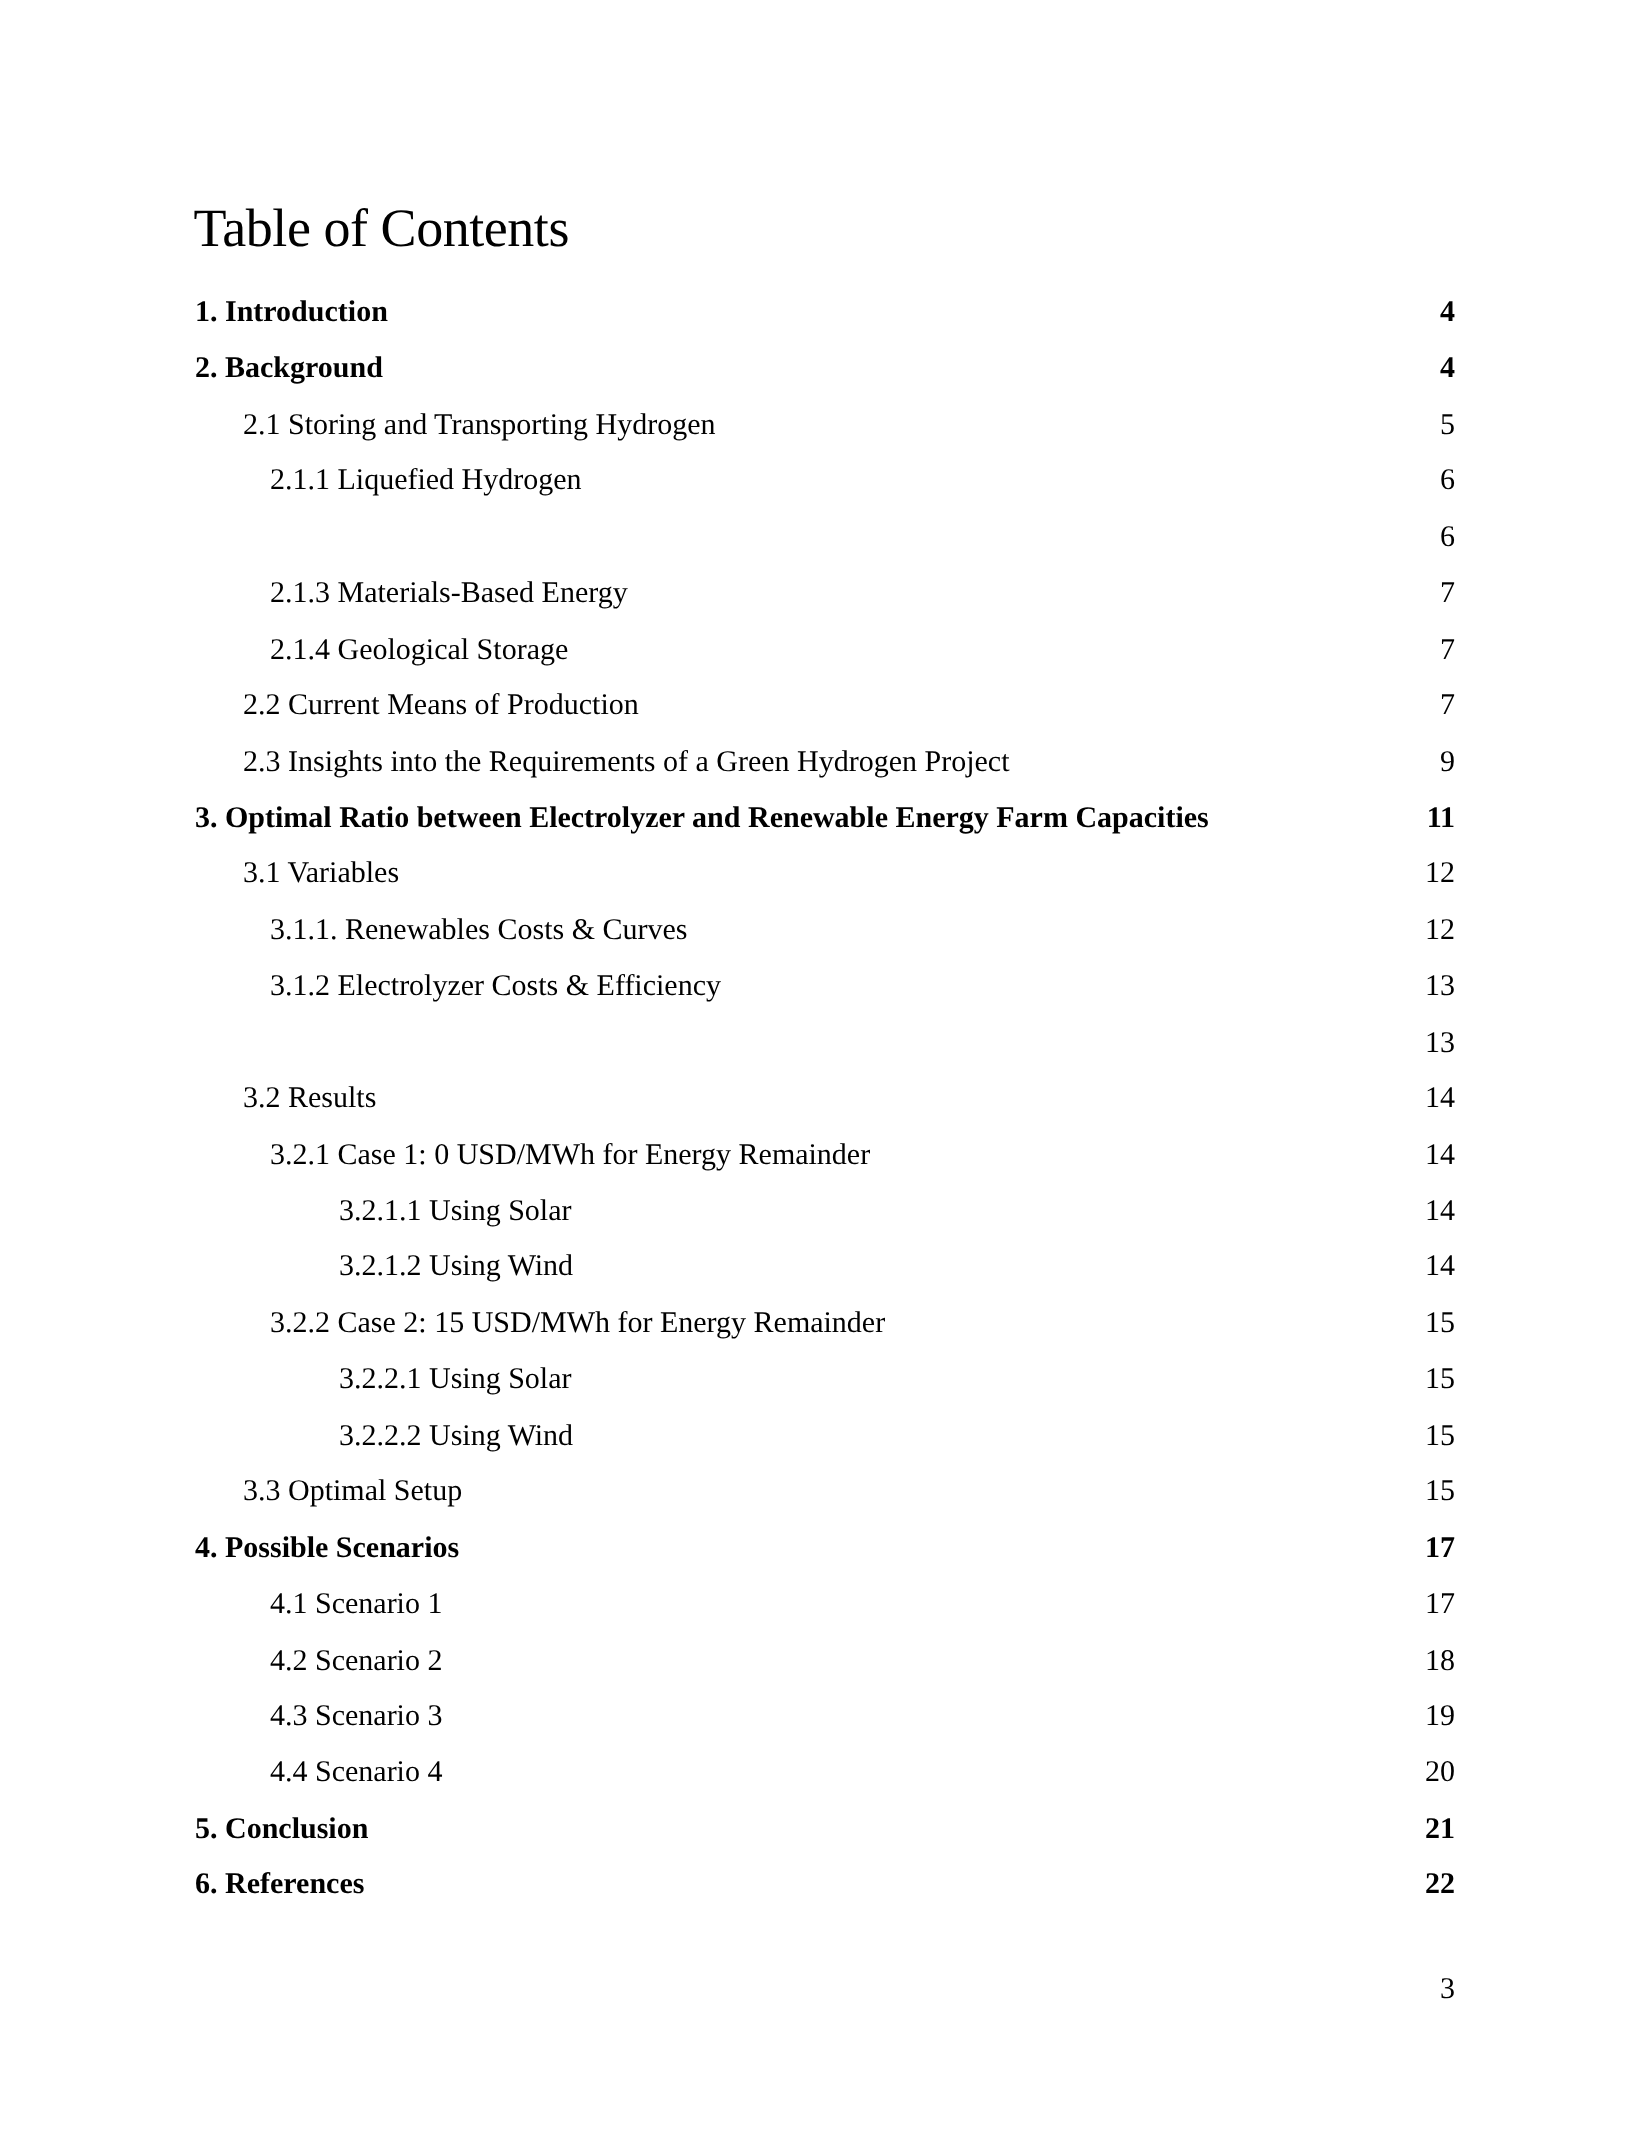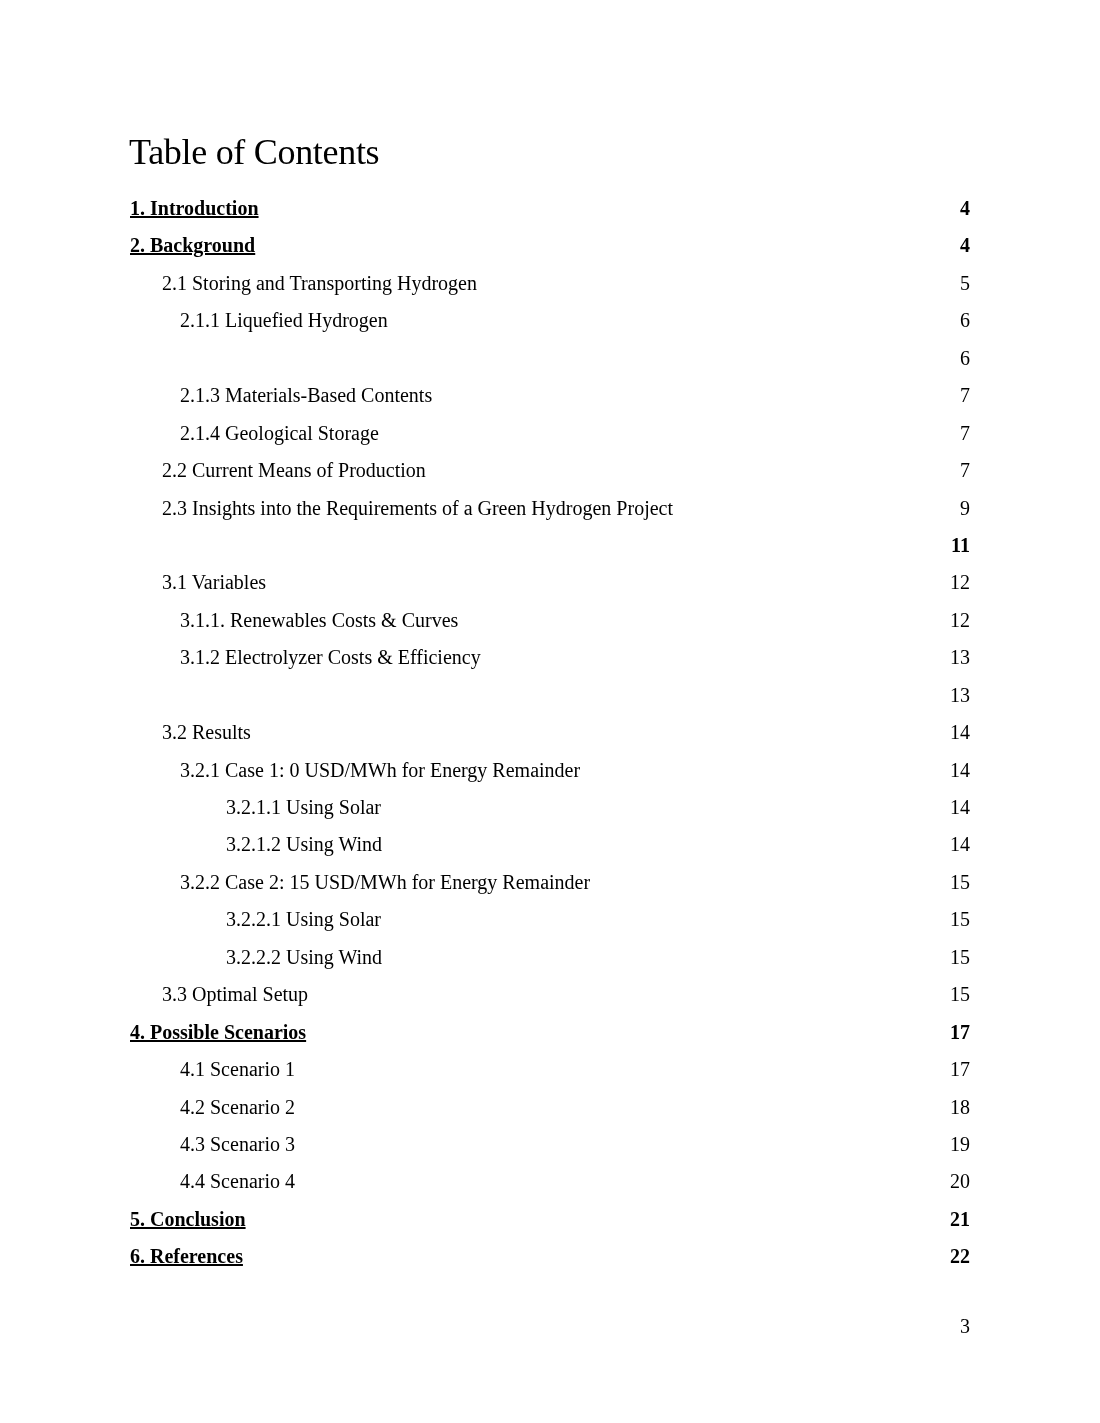--- a/index.html
+++ b/index.html
@@ -13,21 +13,21 @@
       font-size: 36px; line-height: 48px; font-weight: normal; margin: 0;
       letter-spacing: -0.3px;
     }
     .toc { position: absolute; left: 0; top: 194px; width: 1100px; margin: 0; padding: 0; list-style: none; }
     .toc-row {
       position: relative; height: 37.45px; display: block;
       font-size: 20px; line-height: 28px;
     }
     .toc-row .label { position: absolute; top: 0; white-space: nowrap; }
     .toc-row .page-num { position: absolute; right: 130px; top: 0; text-align: right; white-space: nowrap; }
-    .lvl-1 .label { left: 130px; font-weight: bold; text-decoration: underline; }
+    .lvl-1 .label { left: 130px; font-weight: bold; }
     .lvl-1 .page-num { font-weight: bold; }
     .lvl-2 .label { left: 162px; text-align: right; }
     .lvl-3 .label { left: 180px; }
     .lvl-4 .label { left: 226px; }
     .toc-row a { color: inherit; text-decoration: none; }
     .page-footer {
       position: absolute; right: 130px; top: 1312px;
       font-size: 20px; line-height: 28px;
     }
   </style>
@@ -51,36 +51,37 @@
         <span class="page-num">5</span>
       </li>
     <li class="toc-row lvl-3">
         <a class="label">2.1.1 Liquefied Hydrogen</a>
         <span class="page-num">6</span>
       </li>
     <li class="toc-row lvl-3">
         <span class="page-num">6</span>
       </li>
     <li class="toc-row lvl-3">
-        <a class="label">2.1.3 Materials-Based Contents</a>
+        <a class="label">2.1.3 Materials-Based Energy</a>
         <span class="page-num">7</span>
       </li>
     <li class="toc-row lvl-3">
         <a class="label">2.1.4 Geological Storage</a>
         <span class="page-num">7</span>
       </li>
     <li class="toc-row lvl-2">
         <a class="label">2.2 Current Means of Production</a>
         <span class="page-num">7</span>
       </li>
     <li class="toc-row lvl-2">
         <a class="label">2.3 Insights into the Requirements of a Green Hydrogen Project</a>
         <span class="page-num">9</span>
       </li>
     <li class="toc-row lvl-1">
+        <a class="label">3. Optimal Ratio between Electrolyzer and Renewable Energy Farm Capacities</a>
         <span class="page-num">11</span>
       </li>
     <li class="toc-row lvl-2">
         <a class="label">3.1 Variables</a>
         <span class="page-num">12</span>
       </li>
     <li class="toc-row lvl-3">
         <a class="label">3.1.1. Renewables Costs &amp; Curves</a>
         <span class="page-num">12</span>
       </li>

